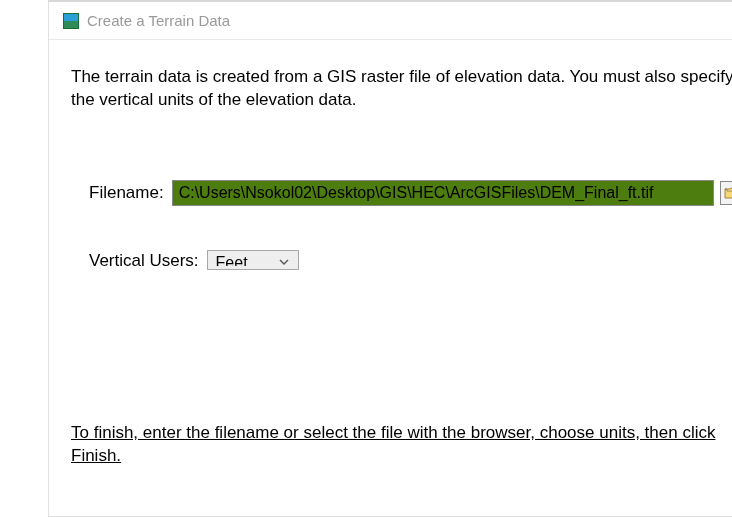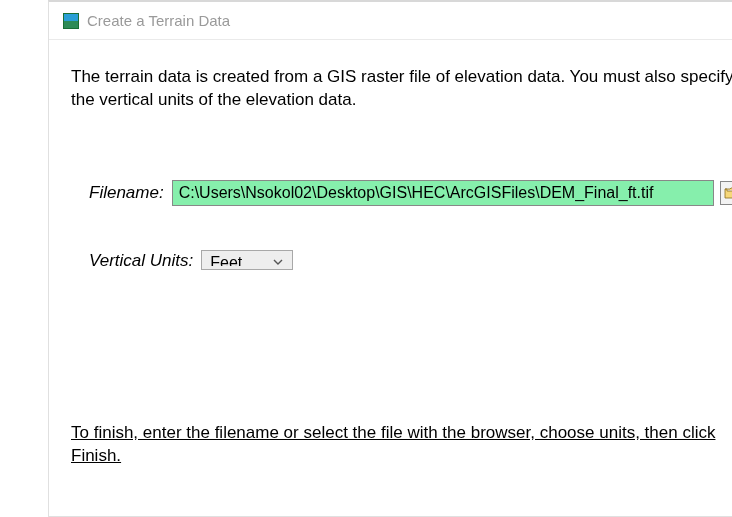--- a/index.html
+++ b/index.html
@@ -67,28 +67,27 @@
     }
     .field-row {
       display: flex;
       align-items: center;
       margin-bottom: 20px;
       padding-left: 18px;
     }
     .field-label {
       margin-right: 8px;
       white-space: nowrap;
-      font-style: italic;
     }
     .text-input {
       font-family: Arial, sans-serif;
       font-size: 16px;
       padding: 3px 6px;
       border: 1px solid #888;
-      background: #86efac;
+      background: #4d7c0f;
       height: 26px;
       width: 542px;
     }
     .browse-btn {
       width: 24px;
       height: 24px;
       margin-left: 6px;
       border: 1px solid #888;
       background: #f3f3f3;
       cursor: pointer;
@@ -171,21 +170,21 @@
       <input type="text" class="text-input" value="C:\Users\Nsokol02\Desktop\GIS\HEC\ArcGISFiles\DEM_Final_ft.tif" style="">
       <button class="browse-btn">
         <svg width="16" height="14" viewBox="0 0 16 14">
           <path d="M1 3 L1 12 L13 12 L15 5 L3 5 L3 3 Z" fill="#f6d77a" stroke="#8a6d1f" stroke-width="0.8"></path>
           <path d="M1 3 L6 3 L7 2 L12 2 L12 5" fill="#f6d77a" stroke="#8a6d1f" stroke-width="0.8"></path>
         </svg>
       </button>
     </div>
 
     <div class="field-row">
-      <span class="field-label">Vertical Units:</span>
+      <span class="field-label">Vertical Users:</span>
       <span class="select-wrap">
         <select class="select-box">
           <option>Feet</option>
         </select>
         <span class="select-chevron">
           <svg width="10" height="6" viewBox="0 0 10 6">
               <path d="M1 1 L5 5 L9 1" fill="none" stroke="#555" stroke-width="1.4"></path>
             </svg>
         </span>
       </span>

